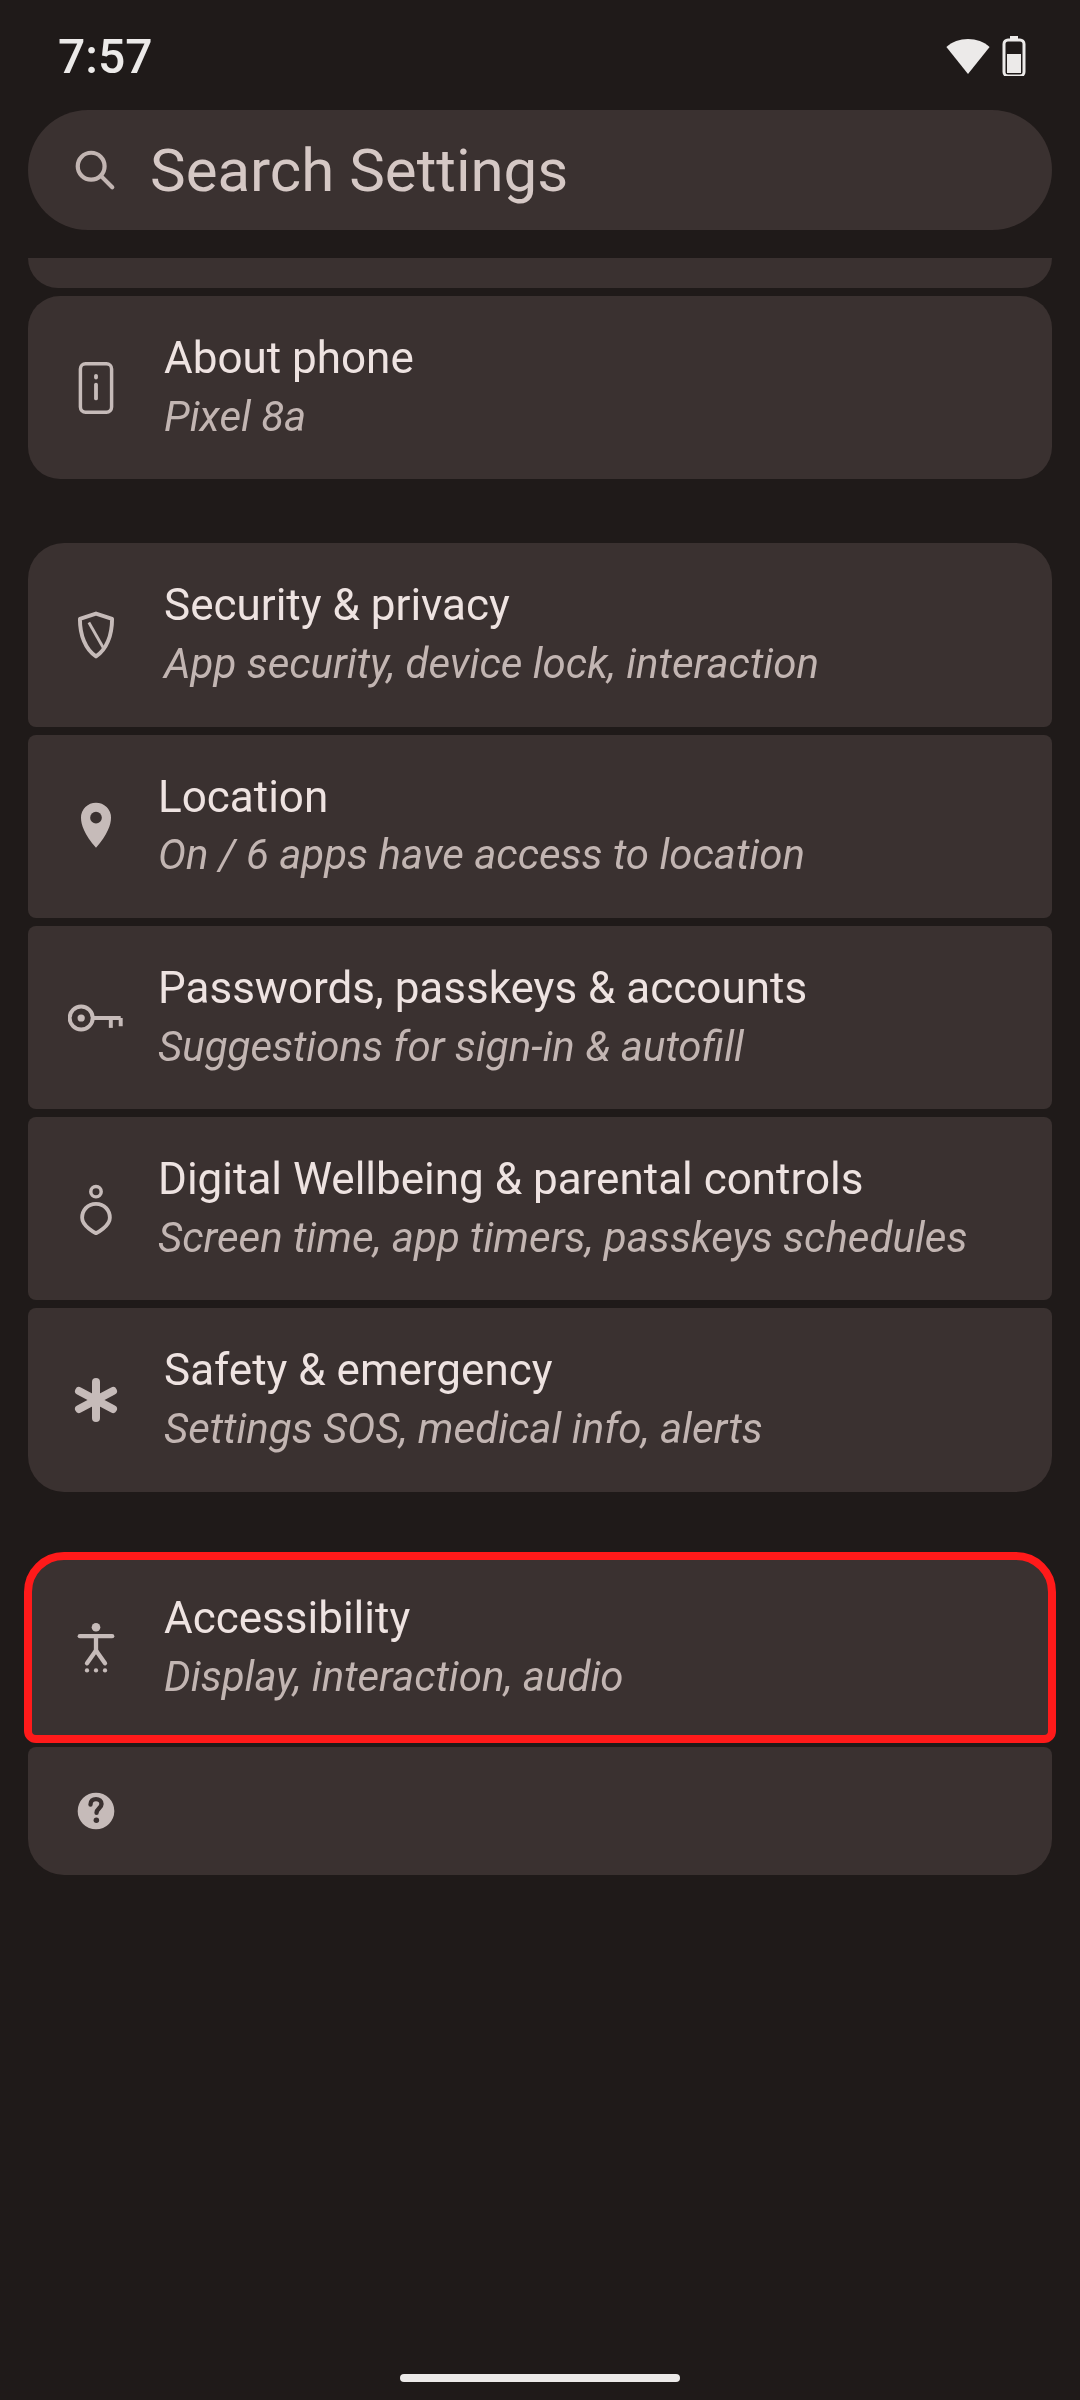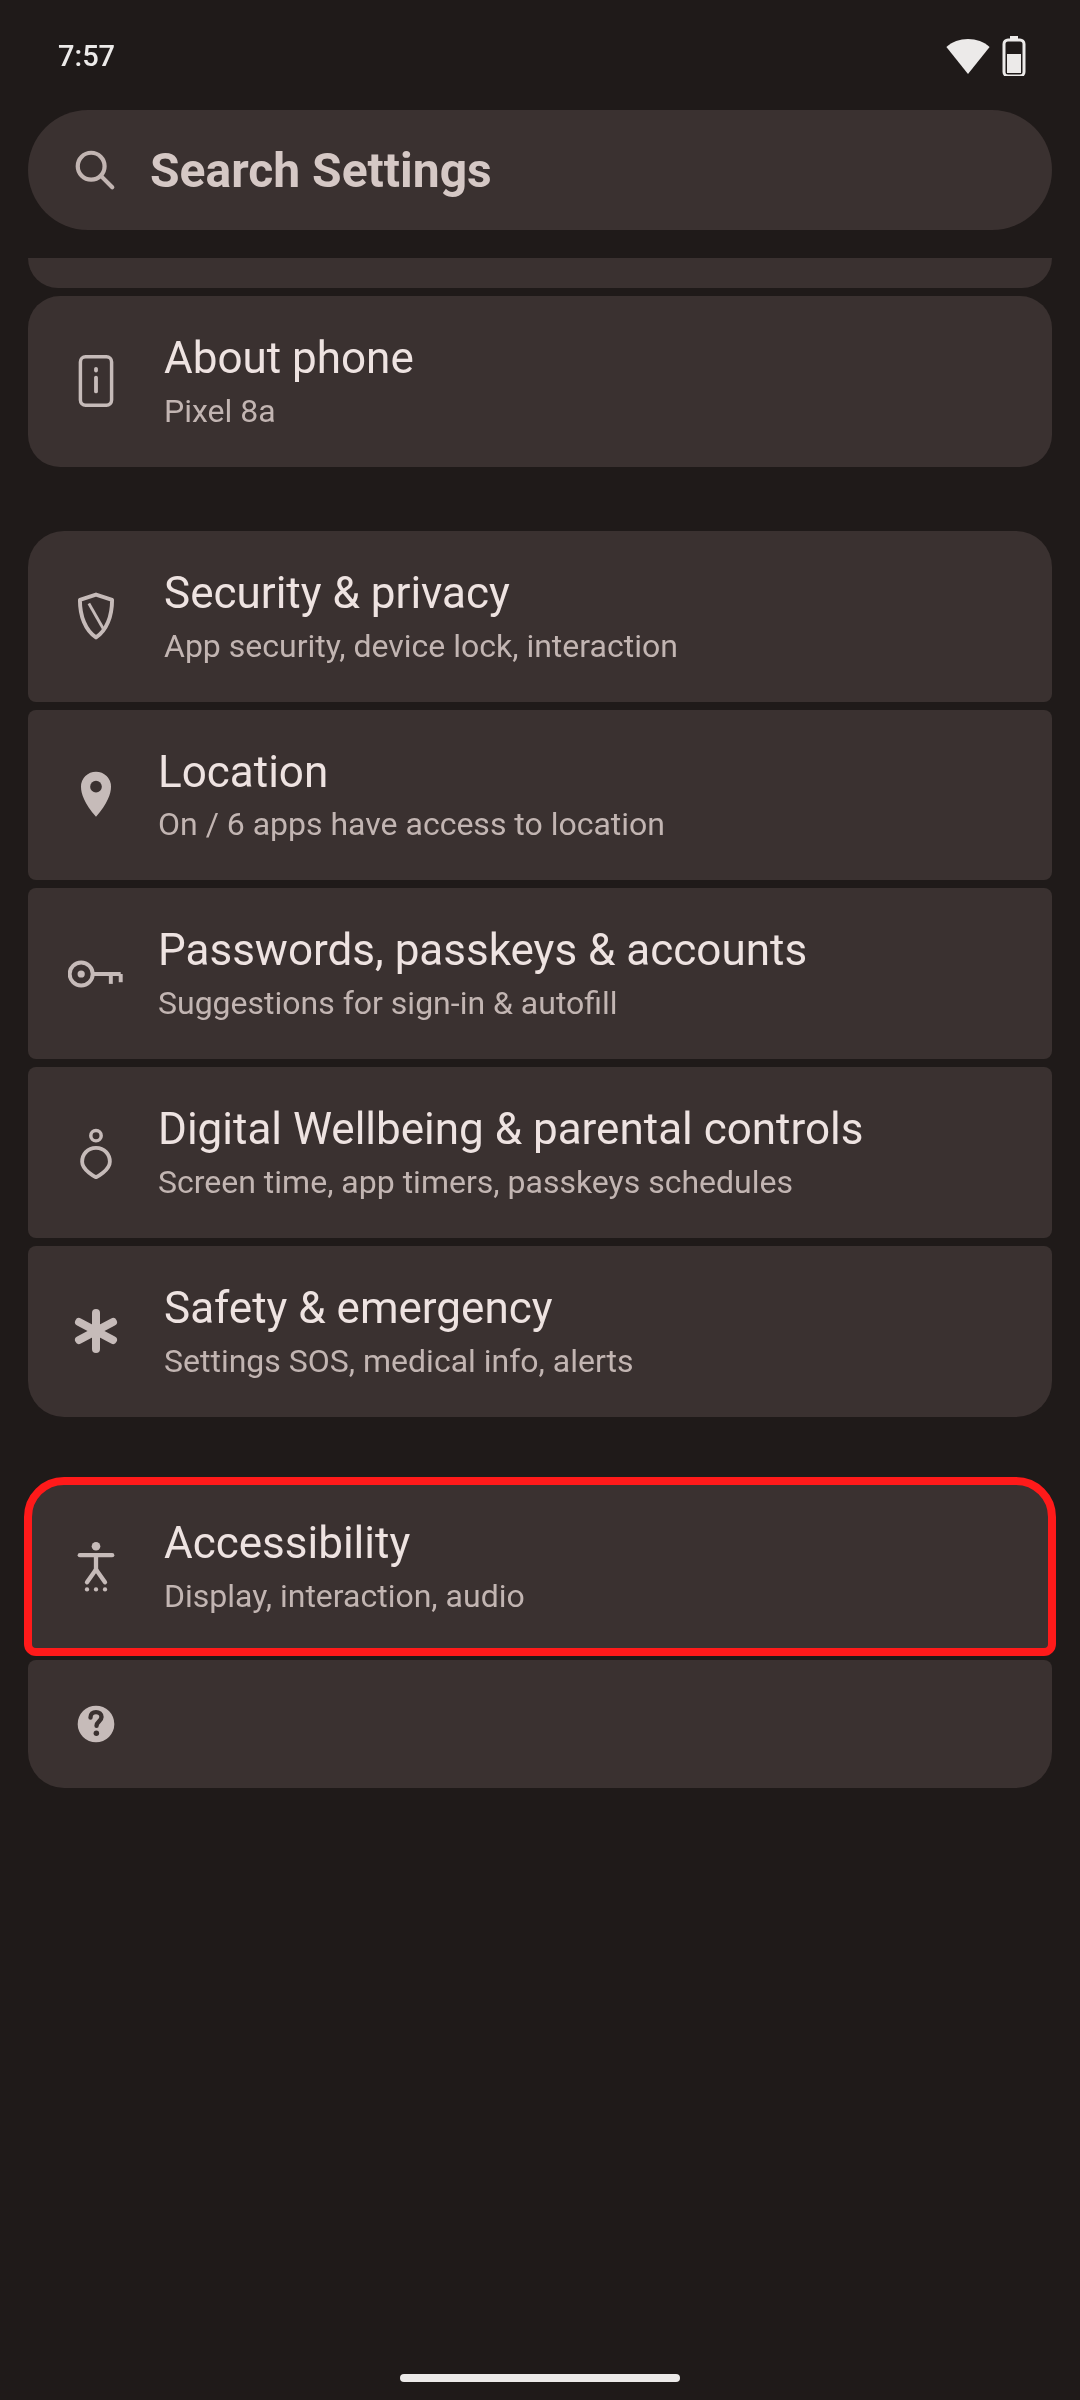--- a/index.html
+++ b/index.html
@@ -13,43 +13,43 @@
     position: relative;
   }
   .status-bar {
     display: flex;
     justify-content: space-between;
     align-items: center;
     padding: 22px 54px 0 58px;
     height: 90px;
   }
   .status-time {
-    font-size: 29px;
+    font-size: 48px;
     font-weight: 500;
     color: #eceae9;
   }
   .status-icons {
     display: flex;
     align-items: center;
     gap: 12px;
   }
   .search-bar {
     margin: 20px 28px 28px 28px;
     height: 120px;
     background: #3a3130;
     border-radius: 60px;
     display: flex;
     align-items: center;
     padding: 0 44px;
     gap: 32px;
   }
   .search-placeholder {
-    font-size: 48px;
+    font-size: 60px;
     color: #d5c8c5;
-    font-weight: 700;
+    font-weight: 400;
   }
   .content {
     padding: 0 28px;
   }
   .partial-card {
     background: #3a3130;
     border-radius: 0 0 36px 36px;
     height: 30px;
     margin-bottom: 8px;
   }
@@ -77,23 +77,24 @@
   }
   .text-slot { flex: 1; }
   .title {
     font-size: 44px;
     font-weight: 400;
     color: #eee3e1;
     line-height: 1.2;
     margin-bottom: 6px;
   }
   .subtitle {
-    font-size: 32px;
+    font-size: 42px;
     color: #c2b5b2;
     line-height: 1.25;
+    font-style: italic;
   }
   .highlighted {
     outline: 8px solid #ff1a1a;
     outline-offset: -4px;
     border-radius: 8px;
   }
   .nav-handle {
     position: absolute;
     bottom: 18px;
     left: 50%;

